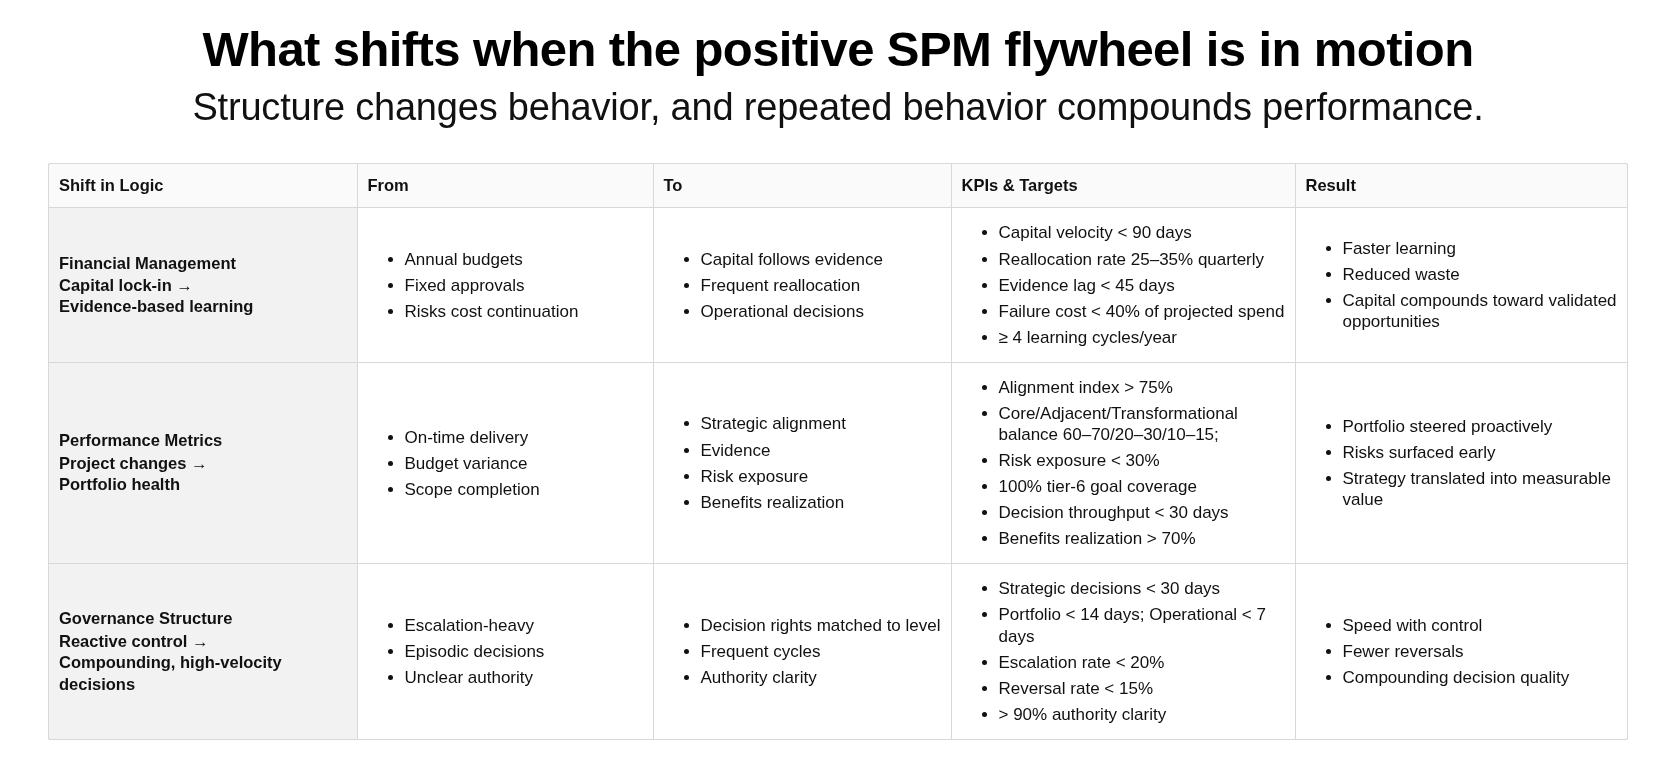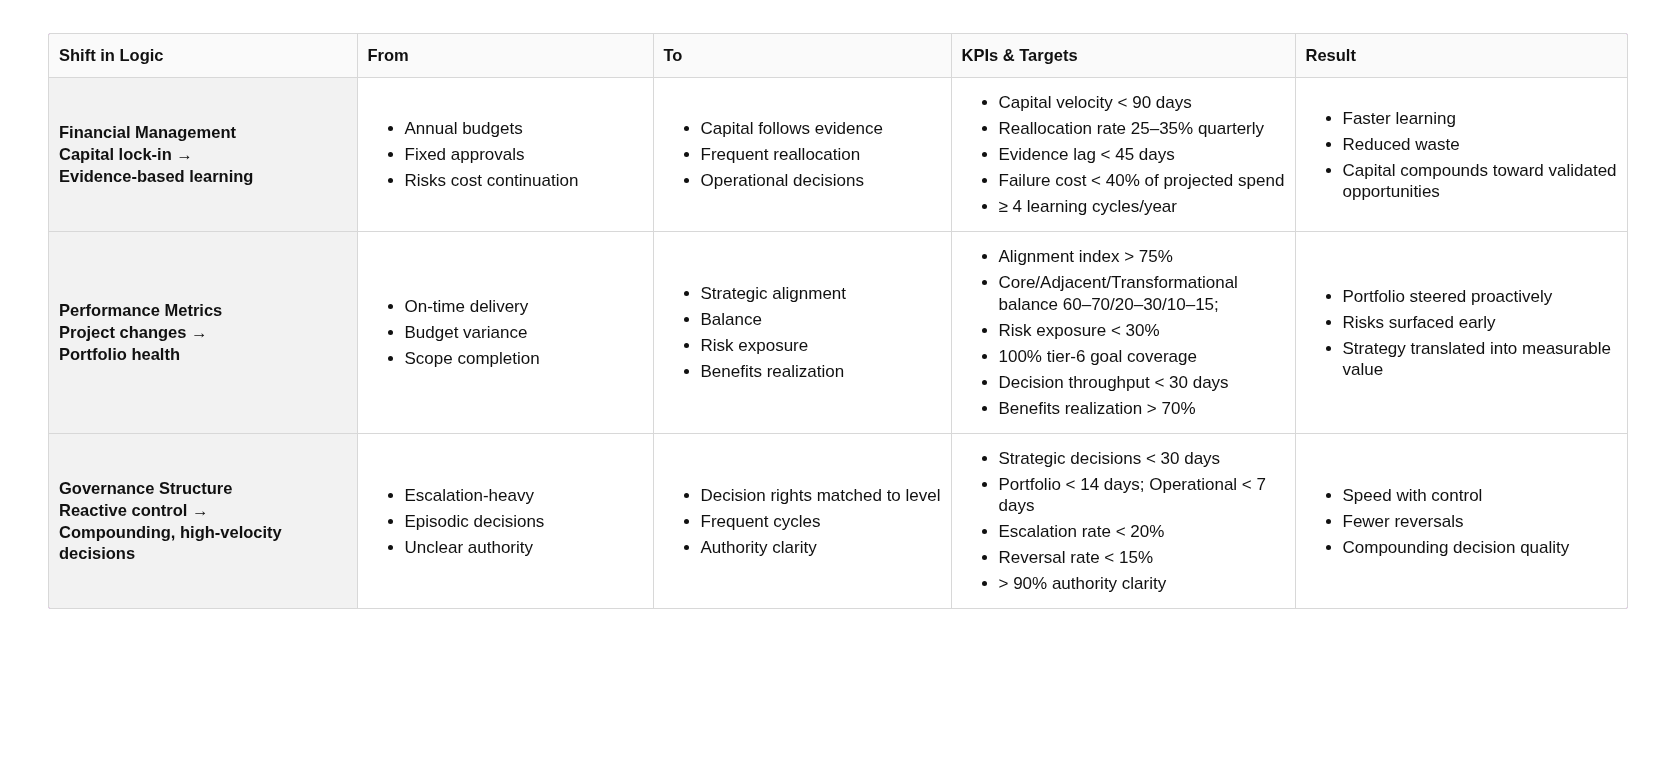--- a/index.html
+++ b/index.html
@@ -127,20 +127,24 @@
     height: 5px;
     background: #111111;
     border-radius: 50%;
   }
 </style>
 </head>
 <body>
 
 <div class="page">
 
+  <div class="title-block">
+    <h1 class="main-title">What shifts when the positive SPM flywheel is in motion</h1>
+    <p class="sub-title">Structure changes behavior, and repeated behavior compounds performance.</p>
+  </div>
 
   <div class="table-wrap">
     <table class="matrix">
       <colgroup>
         <col class="c1">
           <col class="c2">
           <col class="c3">
           <col class="c4">
           <col class="c5">
       </colgroup>
@@ -200,21 +204,21 @@
             <td class="plain-cell">
               <ul class="bullets">
                 <li>On-time delivery</li>
                 <li>Budget variance</li>
                 <li>Scope completion</li>
               </ul>
             </td>
             <td class="plain-cell">
               <ul class="bullets">
                 <li>Strategic alignment</li>
-                <li>Balance</li>
+                <li>Evidence</li>
                 <li>Risk exposure</li>
                 <li>Benefits realization</li>
               </ul>
             </td>
             <td class="plain-cell">
               <ul class="bullets">
                 <li>Alignment index &gt; 75%</li>
                 <li>Core/Adjacent/Transformational balance 60–70/20–30/10–15;</li>
                 <li>Risk exposure &lt; 30%</li>
                 <li>100% tier-6 goal coverage</li>

